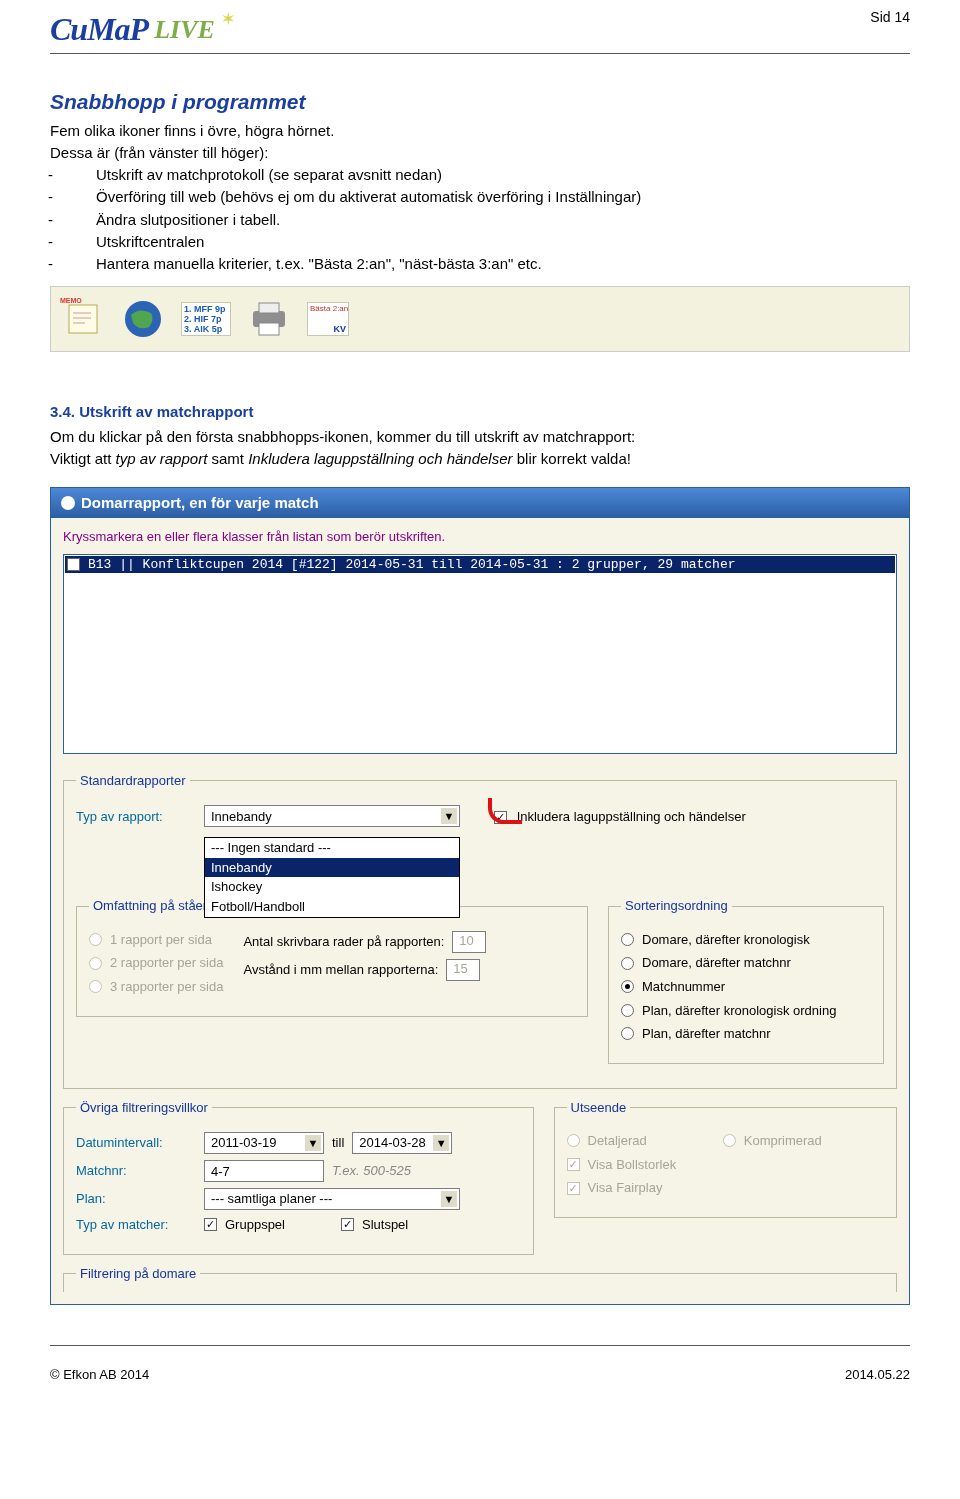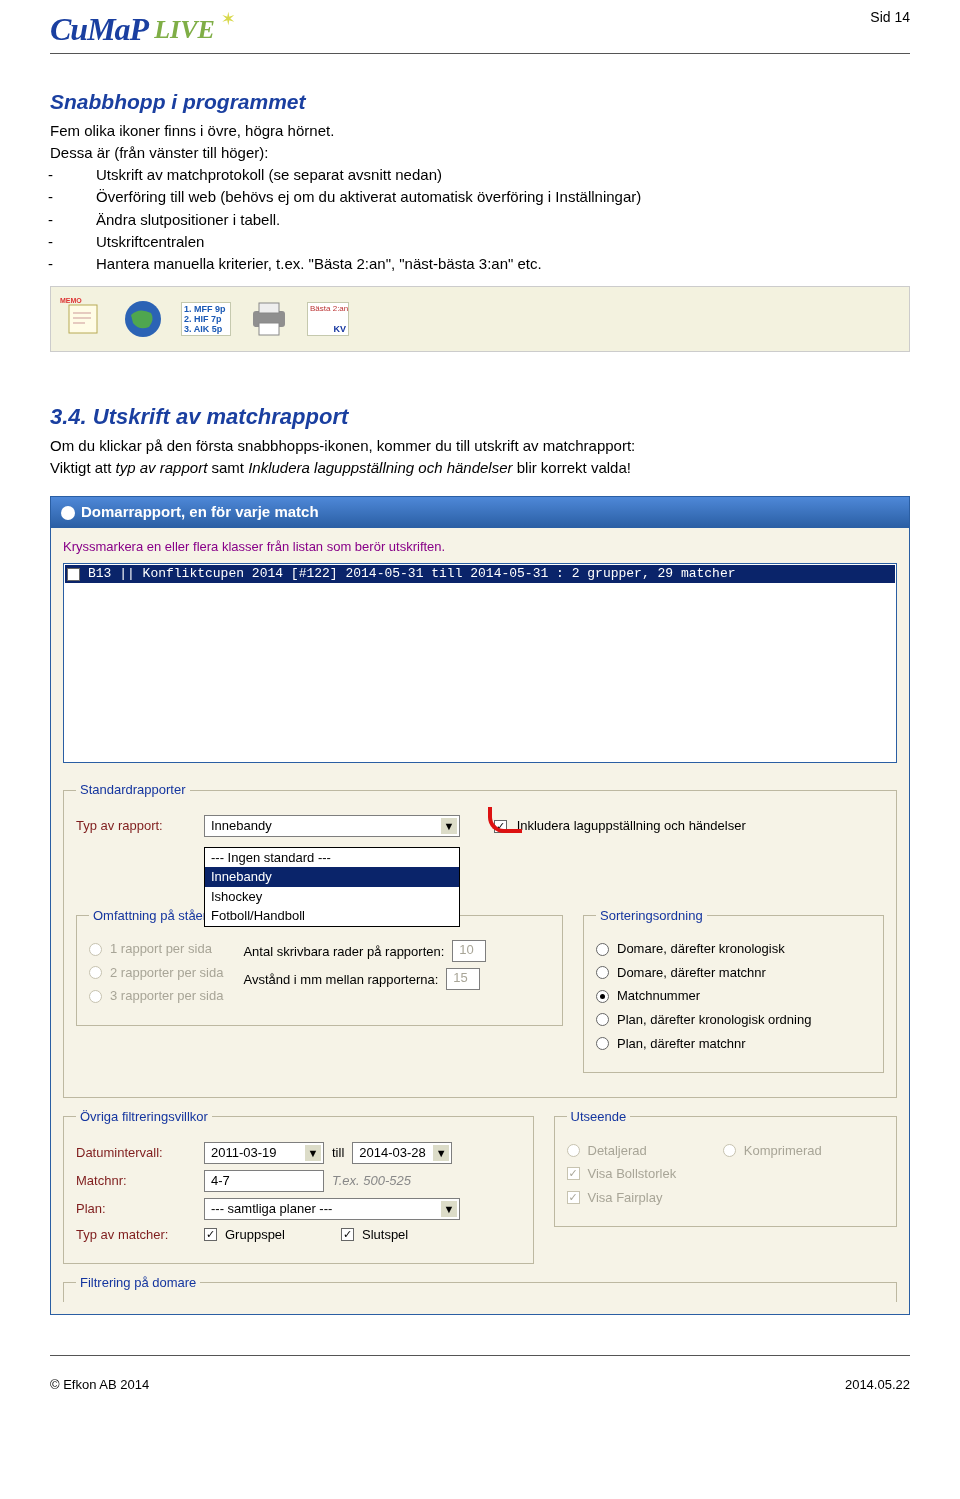--- a/index.html
+++ b/index.html
@@ -45,23 +45,22 @@
 
   .h-blue {
     color: #1a3fa0;
     font-size: 21px;
     font-weight: bold;
     font-style: italic;
     margin-bottom: 4px;
   }
   .sub {
     color: #1a3fa0;
-    font-size: 22px;
+    font-size: 15px;
     font-weight: bold;
-    font-style: italic;
     margin-bottom: 4px;
   }
   .body-p { margin-bottom: 2px; }
   .bullets { margin: 2px 0 12px 22px; }
   .bullets li { list-style: none; text-indent: -24px; padding-left: 24px; margin: 2px 0; }
   .bullets li:before { content: "-"; display:inline-block; width:24px; }
   .em { font-style: italic; }
 
   
   .toolbar {
@@ -111,21 +110,21 @@
   .listrow { display:flex; align-items:center; gap:8px; padding:0 2px; }
   .listrow.sel { background:#0a246a; color:#fff; }
   .chk { width:13px; height:13px; border:1px solid #666; background:#fff; flex:none; }
 
   fieldset {
     border:1px solid #bdb8a1; padding:10px 12px 14px; margin-bottom:10px;
     position:relative;
   }
   legend { color:#14359f; padding:0 4px; font-size:13px; }
   .row { display:flex; align-items:center; gap:8px; margin:6px 0; }
-  label.lab { min-width:120px; color:#7f1d1d; }
+  label.lab { min-width:120px; color:#0369a1; }
   .ddl {
     display:flex; align-items:center; justify-content:space-between;
     border:1px solid #7e7e7e; background:#fff; height:22px; padding:0 2px 0 6px;
     font-size:13px;
   }
   .ddl .arr { width:16px; height:16px; background:#dcdcc8; text-align:center; font-size:11px; line-height:16px; }
   .ddl-open {
     position:absolute; border:1px solid #000; background:#fff;
     width:256px; font-size:13px; z-index:3;
   }
@@ -300,21 +299,21 @@
                   <span class="txt dis-t" style="width:34px;color:#a8a597">10</span>
                 </div>
                 <div class="row">
                   <span>Avstånd i mm mellan rapporterna:</span>
                   <span class="txt dis-t" style="width:34px;color:#a8a597">15</span>
                 </div>
               </div>
             </div>
           </fieldset>
 
-          <fieldset style="width:301px">
+          <fieldset style="width:276px">
             <legend>Sorteringsordning</legend>
             <div class="row">
                 <span class="radio"></span>
                 <span>Domare, därefter kronologisk</span>
               </div>
             <div class="row">
                 <span class="radio"></span>
                 <span>Domare, därefter matchnr</span>
               </div>
             <div class="row">

